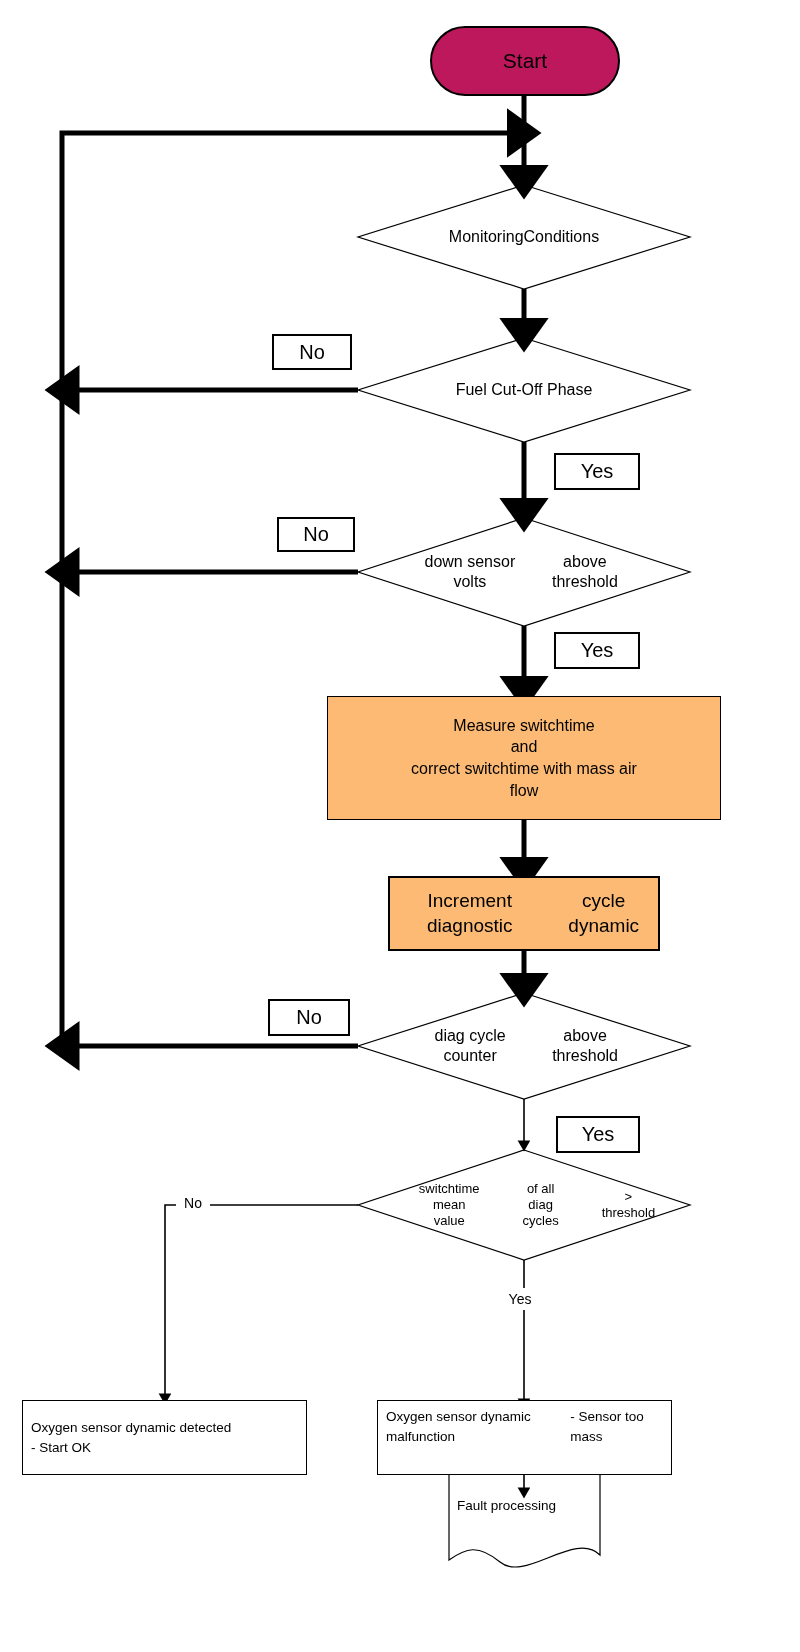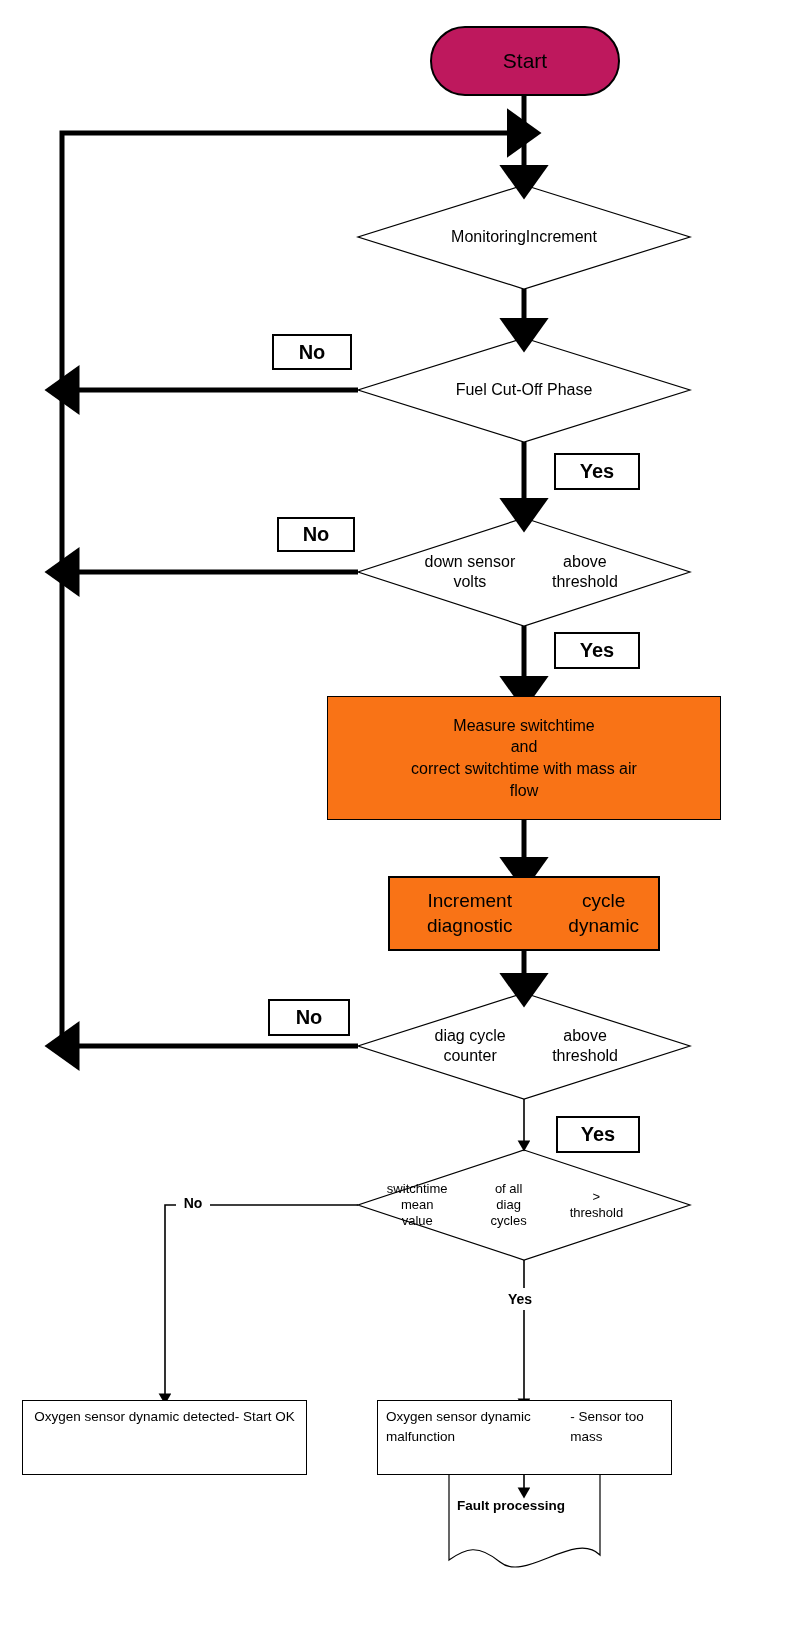--- a/index.html
+++ b/index.html
@@ -2,35 +2,35 @@
 <html><head>
 <meta charset="utf-8">
 <style>
   html,body{margin:0;padding:0;background:#ffffff;}
   body{width:800px;height:1652px;position:relative;overflow:hidden;
        font-family:"Liberation Sans",sans-serif;color:#000;}
   #canvas{position:absolute;left:0;top:0;width:800px;height:1652px;}
   .node{position:absolute;box-sizing:border-box;display:flex;align-items:center;
         justify-content:center;text-align:center;color:#000;}
   .lbl{position:absolute;display:flex;align-items:center;justify-content:center;
-       text-align:center;box-sizing:border-box;font-weight:bold;}
+       text-align:center;box-sizing:border-box;}
   
   .terminator{border:2px solid #000;border-radius:40px;background:#be185d;
               font-size:21px;}
   
   .diamond-text{position:absolute;display:flex;flex-direction:row;
                 align-items:center;justify-content:center;text-align:center;
                 line-height:1.22;font-size:16px;}
   .diamond-text.small{font-size:13px;line-height:1.25;}
   
   .flagbox{border:2px solid #000;background:#fff;font-size:20px;
            padding:1px 0;}
   .plainflag{font-size:14px;background:#fff;}
   
-  .process{border:1px solid #000;background:#f97316;font-size:16px;line-height:1.35;}
+  .process{border:1px solid #000;background:#fdba74;font-size:16px;line-height:1.35;}
   .process.thick{border:2px solid #000;font-size:19px;line-height:1.3;}
   .resultbox{border:1px solid #000;background:#fff;font-size:13.5px;
              line-height:1.45;text-align:left;justify-content:flex-start;
              padding:6px 8px;}
 </style>
 </head>
 <body>
 
 <svg id="canvas" viewBox="0 0 800 1652">
   <defs>
@@ -101,21 +101,21 @@
   </g>
   <line x1="524" y1="1454" x2="524" y2="1489" stroke="#000" stroke-width="1.6" marker-end="url(#thinArrow)"></line>
 </svg>
 
 <div class="node terminator" style="left:430px;top:26px;width:190px;height:70px;">
   <span>Start</span>
 </div>
 
 <div class="diamond-text" style="left:414px;top:205px;width:220px;height:64px;">
   <span>Monitoring</span>
-  <span>Increment</span>
+  <span>Conditions</span>
 </div>
 
 <div class="diamond-text" style="left:399px;top:377px;width:250px;height:26px;">
   <span>Fuel Cut-Off Phase</span>
 </div>
 
 <div class="diamond-text" style="left:409px;top:540px;width:230px;height:64px;">
   <span>down sensor volts</span>
   <span>above threshold</span>
 </div>
@@ -130,27 +130,27 @@
 <div class="node process thick" style="left:388px;top:876px;width:272px;height:75px;">
   <span>Increment diagnostic</span>
   <span>cycle dynamic</span>
 </div>
 
 <div class="diamond-text" style="left:409px;top:1014px;width:230px;height:64px;">
   <span>diag cycle counter</span>
   <span>above threshold</span>
 </div>
 
-<div class="diamond-text small" style="left:400px;top:1176px;width:210px;height:58px;gap:43px;">
+<div class="diamond-text small" style="left:432px;top:1176px;width:210px;height:58px;gap:43px;">
   <span>switchtime mean value</span>
   <span>of all diag cycles</span>
   <span>&gt; threshold</span>
 </div>
 
-<div class="node resultbox" style="left:22px;top:1400px;width:285px;height:75px;flex-direction:row;align-items:flex-start;justify-content:center;">
+<div class="node resultbox" style="left:22px;top:1400px;width:285px;height:75px;flex-direction:column;align-items:flex-start;justify-content:center;">
   <span> Oxygen sensor dynamic detected</span>
   <span>- Start OK</span>
 </div>
 
 <div class="node resultbox" style="left:377px;top:1400px;width:295px;height:75px;flex-direction:row;align-items:flex-start;justify-content:center;">
   <span> Oxygen sensor dynamic malfunction</span>
   <span>- Sensor too mass</span>
 </div>
 
 <div class="lbl" style="left:449px;top:1480px;width:151px;height:50px;font-size:13.5px;

